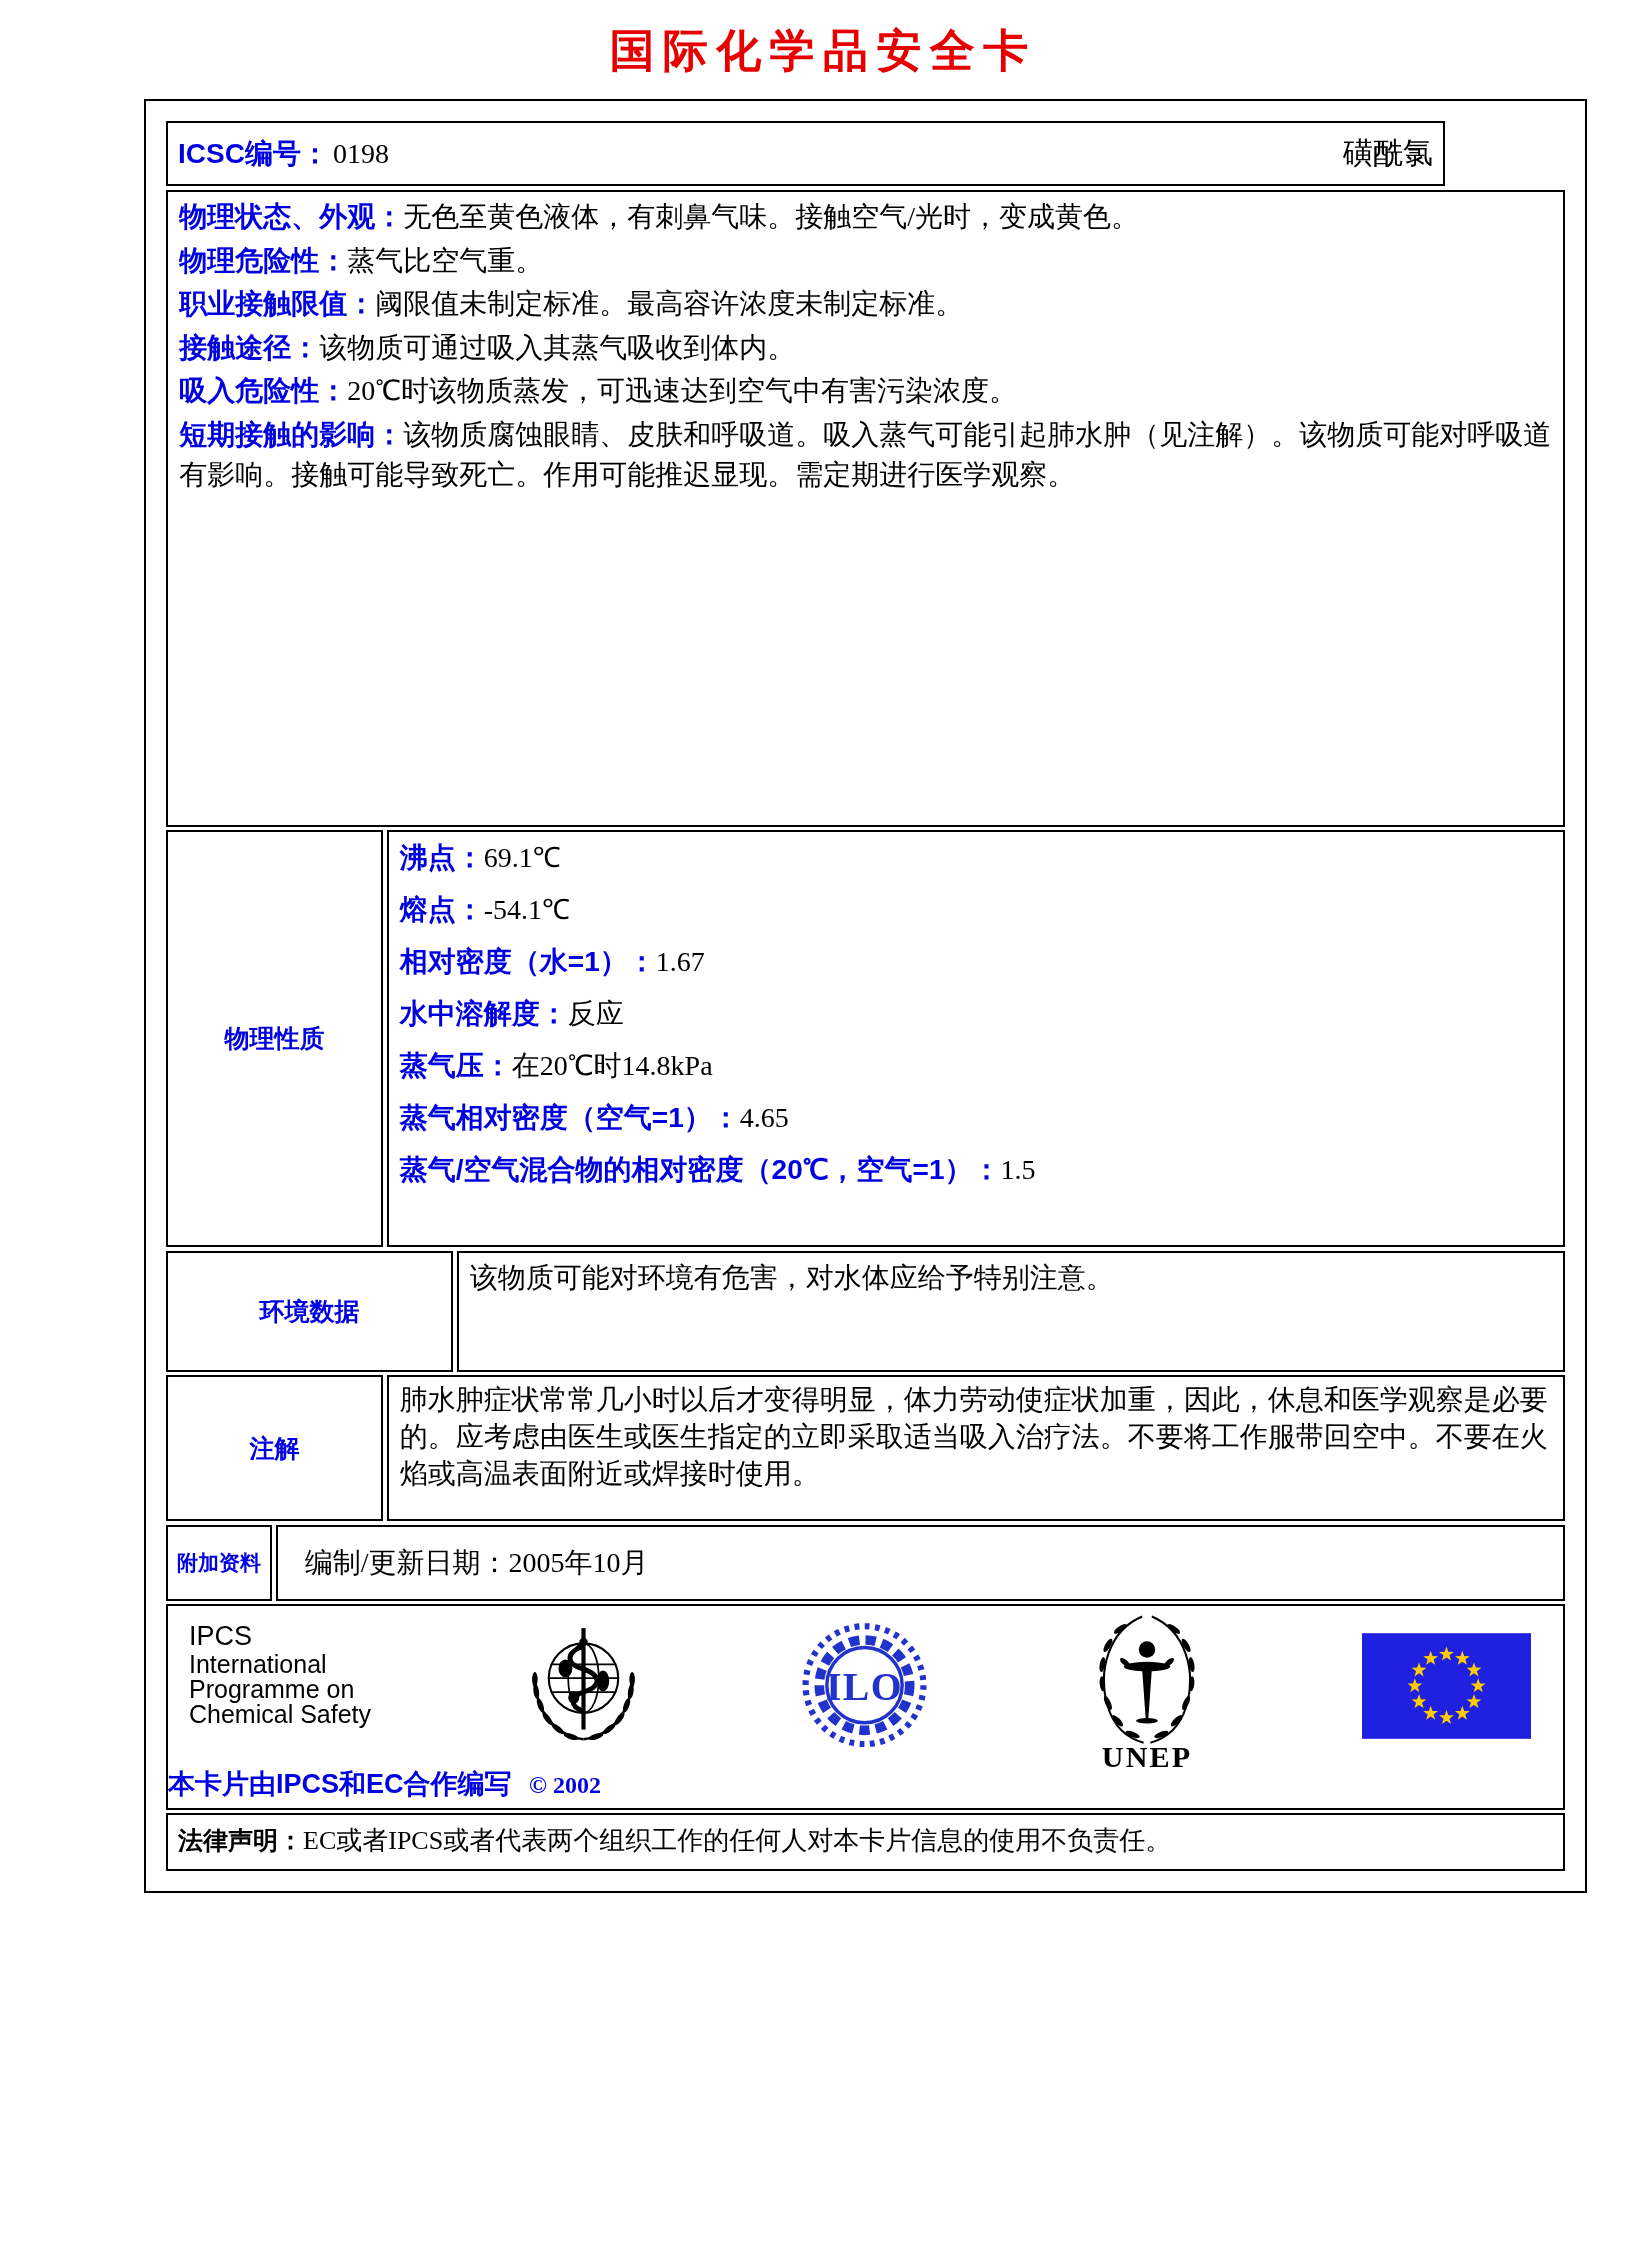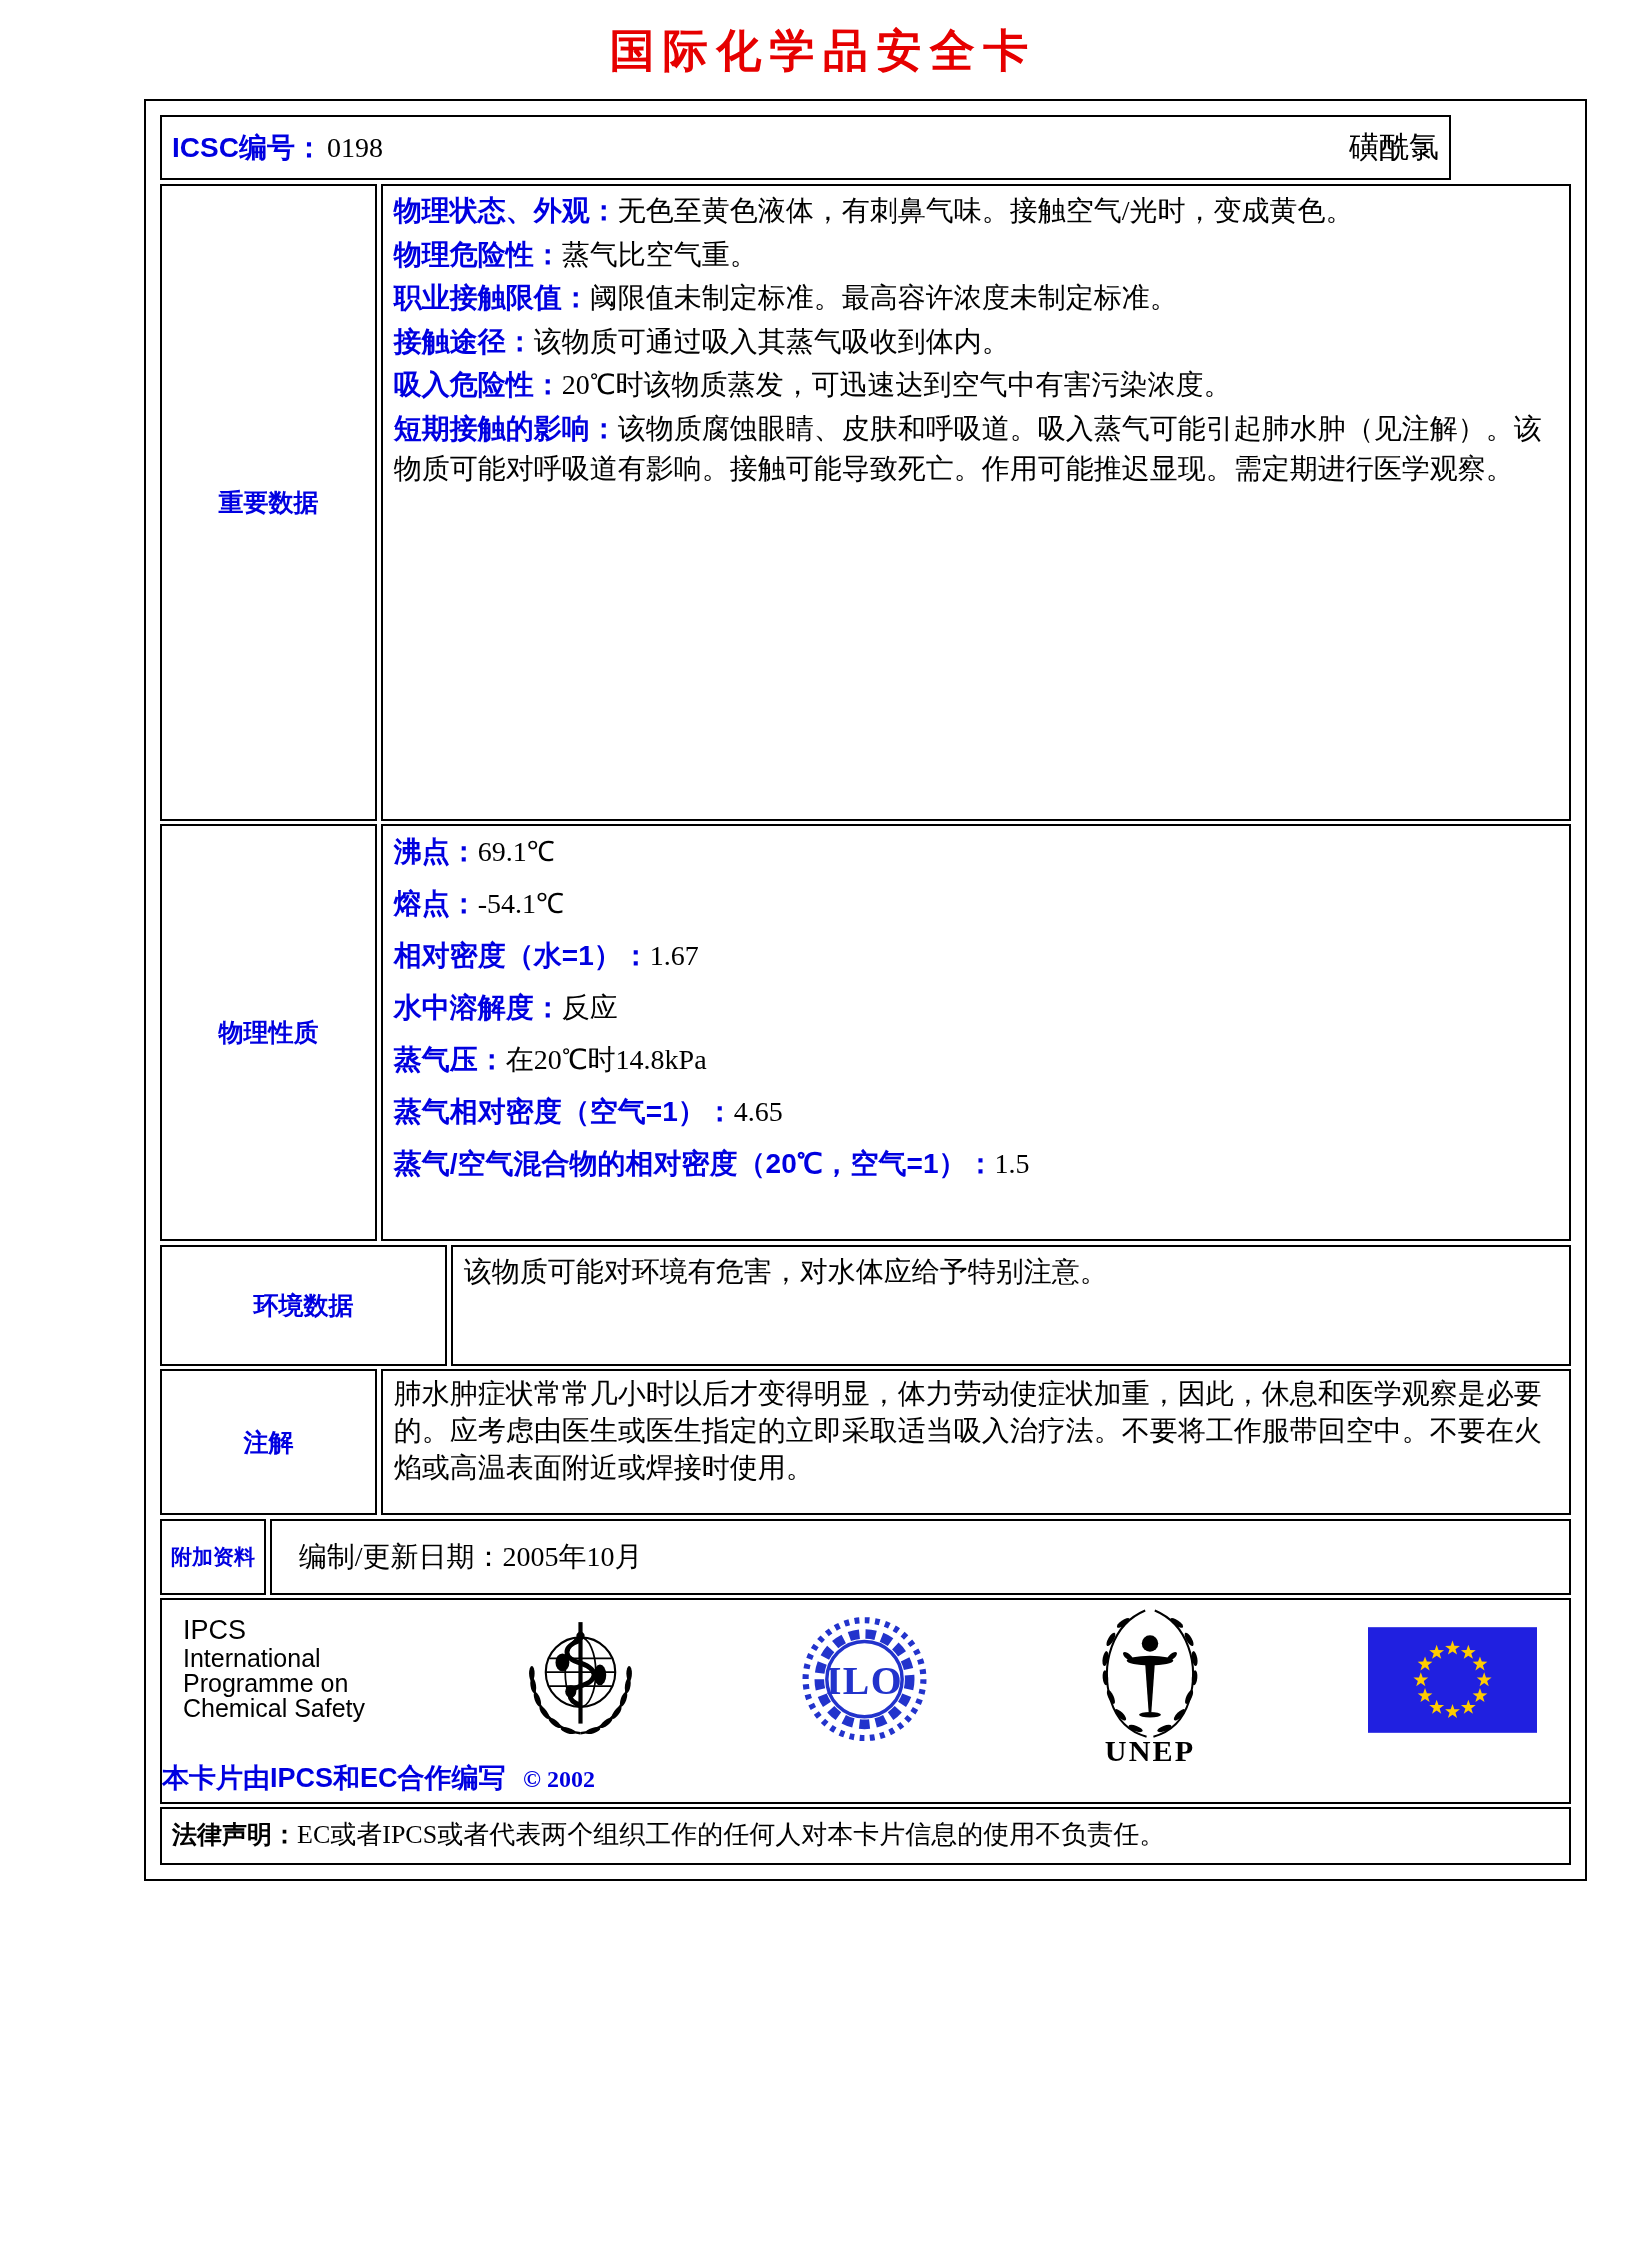--- a/index.html
+++ b/index.html
@@ -16,21 +16,21 @@
     width:1646px;height:2250px;background:#ffffff;color:#000;
     font-family:"Liberation Serif",serif;
   }
   .page-title{
     text-align:center;margin:21px 0 18.3px;
     font-size:45px;font-weight:bold;letter-spacing:8.4px;
     color:var(--title-red);font-family:"Liberation Serif",serif;
   }
   .card{
     margin-left:144px;width:1443px;background:#fff;
-    border:2.8px solid #000;padding:14px;
+    border:2.8px solid #000;padding:20px;
   }
   .row{display:flex;gap:3.5px;margin-bottom:3.5px;}
   .row:last-child{margin-bottom:0;}
   .cell{border:2.1px solid #000;background:#fff;}
   
   .header-box{
     height:65px;margin-right:120px;flex:1;
     display:flex;justify-content:space-between;align-items:center;
     padding:0 10px;
   }
@@ -91,21 +91,20 @@
   <div class="row">
     <div class="cell header-box">
       <span class="icsc-left">
         <span class="blue-label">ICSC编号：</span><span class="num">0198</span>
       </span>
       <span class="chem-name">磺酰氯</span>
     </div>
   </div>
 
   <div class="row">
-    <div class="cell label-cell blue-label">重要数据</div>
     <div class="cell content-cell min-important">
       <p><span class="blue-label field-label">物理状态、外观：</span><span>无色至黄色液体，有刺鼻气味。接触空气/光时，变成黄色。</span></p>
       <p><span class="blue-label field-label">物理危险性：</span><span>蒸气比空气重。</span></p>
       <p><span class="blue-label field-label">职业接触限值：</span><span>阈限值未制定标准。最高容许浓度未制定标准。</span></p>
       <p><span class="blue-label field-label">接触途径：</span><span>该物质可通过吸入其蒸气吸收到体内。</span></p>
       <p><span class="blue-label field-label">吸入危险性：</span><span>20℃时该物质蒸发，可迅速达到空气中有害污染浓度。</span></p>
       <p><span class="blue-label field-label">短期接触的影响：</span><span>该物质腐蚀眼睛、皮肤和呼吸道。吸入蒸气可能引起肺水肿（见注解）。该物质可能对呼吸道有影响。接触可能导致死亡。作用可能推迟显现。需定期进行医学观察。</span></p>
     </div>
   </div>
 

